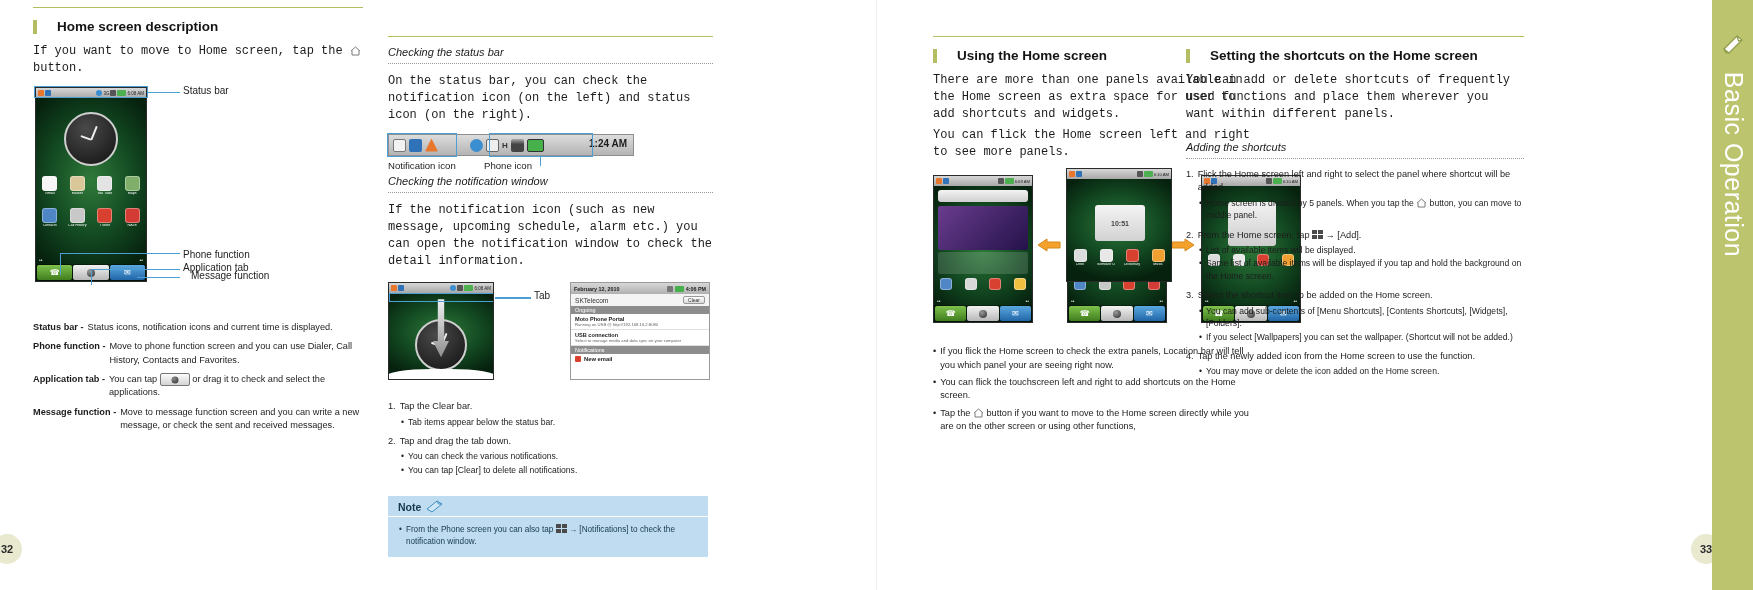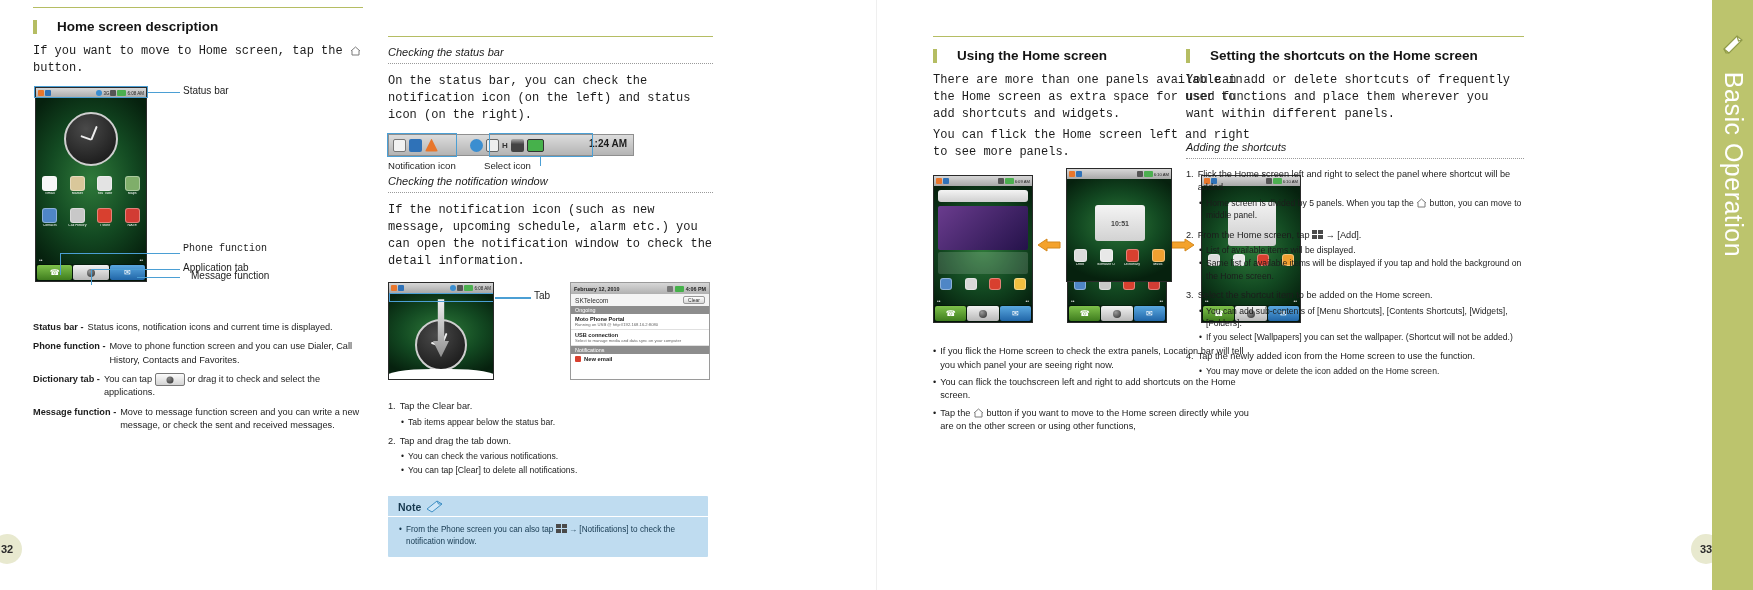--- a/index.html
+++ b/index.html
@@ -356,41 +356,41 @@
           </div>
         </div>
 
         <div class="hl-box" style="left:1px;top:-1px;width:114px;height:12px;"></div>
 
         <div class="leader" style="left:115px;top:5px;width:32px;"></div>
         <div class="fig-label" style="left:150px;top:-2px;">Status bar</div>
 
         <div class="leader-v" style="left:27px;top:166px;height:22px;"></div>
         <div class="leader" style="left:27px;top:166px;width:120px;"></div>
-        <div class="fig-label" style="left:150px;top:156px;font-family:Liberation Mono, monospace;">Phone function</div>
+        <div class="fig-label" style="left:150px;top:162px;">Phone function</div>
 
         <div class="leader-v" style="left:58px;top:182px;height:16px;"></div>
         <div class="leader" style="left:58px;top:182px;width:89px;"></div>
         <div class="fig-label" style="left:150px;top:175px;">Application tab</div>
 
         <div class="leader" style="left:104px;top:190px;width:43px;"></div>
         <div class="fig-label" style="left:158px;top:183px;">Message function</div>
       </div>
 
       <div class="deflist">
         <div class="defrow">
           <span class="defterm">Status bar -</span>
           <span class="defbody" style="padding-left:4px">Status icons, notification icons and current time is displayed.</span>
         </div>
         <div class="defrow">
           <span class="defterm">Phone function -</span>
           <span class="defbody" style="padding-left:4px">Move to phone function screen and you can use Dialer, Call History, Contacts and Favorites.</span>
         </div>
         <div class="defrow">
-          <span class="defterm">Dictionary tab -</span>
+          <span class="defterm">Application tab -</span>
           <span class="defbody" style="padding-left:4px">
             <span>You can tap</span>
             <span class="ico-apptab"></span>
             <span>or drag it to check and select the applications.</span>
           </span>
         </div>
         <div class="defrow">
           <span class="defterm">Message function -</span>
           <span class="defbody" style="padding-left:4px">Move to message function screen and you can write a new message, or check the sent and received messages.</span>
         </div>
@@ -418,21 +418,21 @@
             <span class="sb-ic" style="background:linear-gradient(to top,#444 60%,#aaa)"></span>
             <span class="sb-ic" style="background:#46b14b;width:17px;border:1px solid #333;border-radius:2px"></span>
           </div>
           <div class="sb-time">1:24 AM</div>
           <div class="sb-notif-box"></div>
           <div class="sb-status-box"></div>
         </div>
         <div class="leader-v" style="left:152px;top:22px;height:10px;"></div>
         <div class="callout-row">
           <span class="a">Notification icon</span>
-          <span>Select icon</span>
+          <span>Phone icon</span>
         </div>
       </div>
 
       <div class="h3" style="margin-top:4px">Checking the notification window</div>
       <div class="rule-dot"></div>
       <div class="p tight">If the notification icon (such as new message, upcoming schedule, alarm etc.) you can open the notification window to check the detail information.</div>
 
       <div style="position:relative;height:108px;margin-top:12px;">
 
         <div class="phone" style="position:absolute;left:0;top:0;width:106px;height:98px;">

